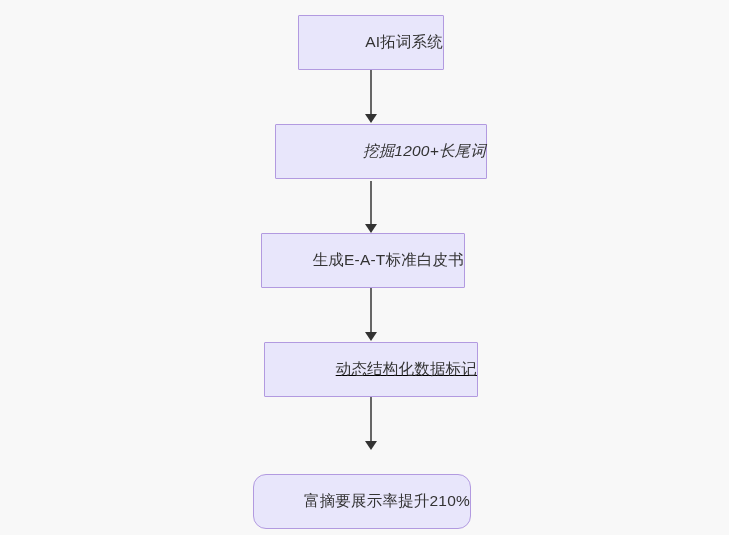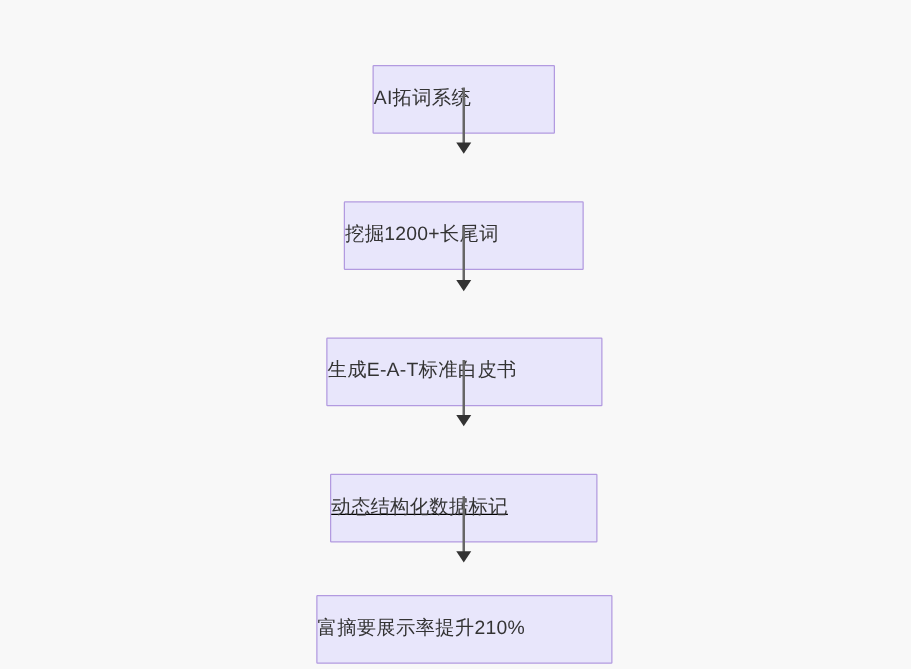--- a/index.html
+++ b/index.html
@@ -21,39 +21,38 @@
   }
 
   .node {
     position: absolute;
     box-sizing: border-box;
     background: #e8e6fb;
     border: 1.5px solid #b29ae0;
     border-radius: 1px;
     display: flex;
     align-items: center;
-    justify-content: flex-start;
+    justify-content: flex-end;
     height: 55px;
-    margin-top: 37px;
   }
 
   .node-label {
     font-size: 15.5px;
     color: #333333;
     line-height: 1.2;
     white-space: nowrap;
     letter-spacing: 0.2px;
   }
 
   
   .node-1 { left: 298px; top: 15px;  width: 146px; }
-  .node-2 { left: 275px; top: 124px; width: 192px; }
-  .node-3 { left: 261px; top: 233px; width: 221px; }
+  .node-2 { left: 275px; top: 124px; width: 212px; font-style: italic; }
+  .node-3 { left: 261px; top: 233px; width: 204px; }
   .node-4 { left: 264px; top: 342px; width: 214px; text-decoration: underline; }
-  .node-5 { left: 253px; top: 439px; width: 237px; }
+  .node-5 { left: 253px; top: 474px; width: 218px; border-radius: 13px; }
 
   
   .edge {
     position: absolute;
     left: 370px;
     width: 2px;
     background: #666666;
   }
   .edge-1 { top: 70px;  height: 45px; }
   .edge-2 { top: 181px; height: 44px; }

